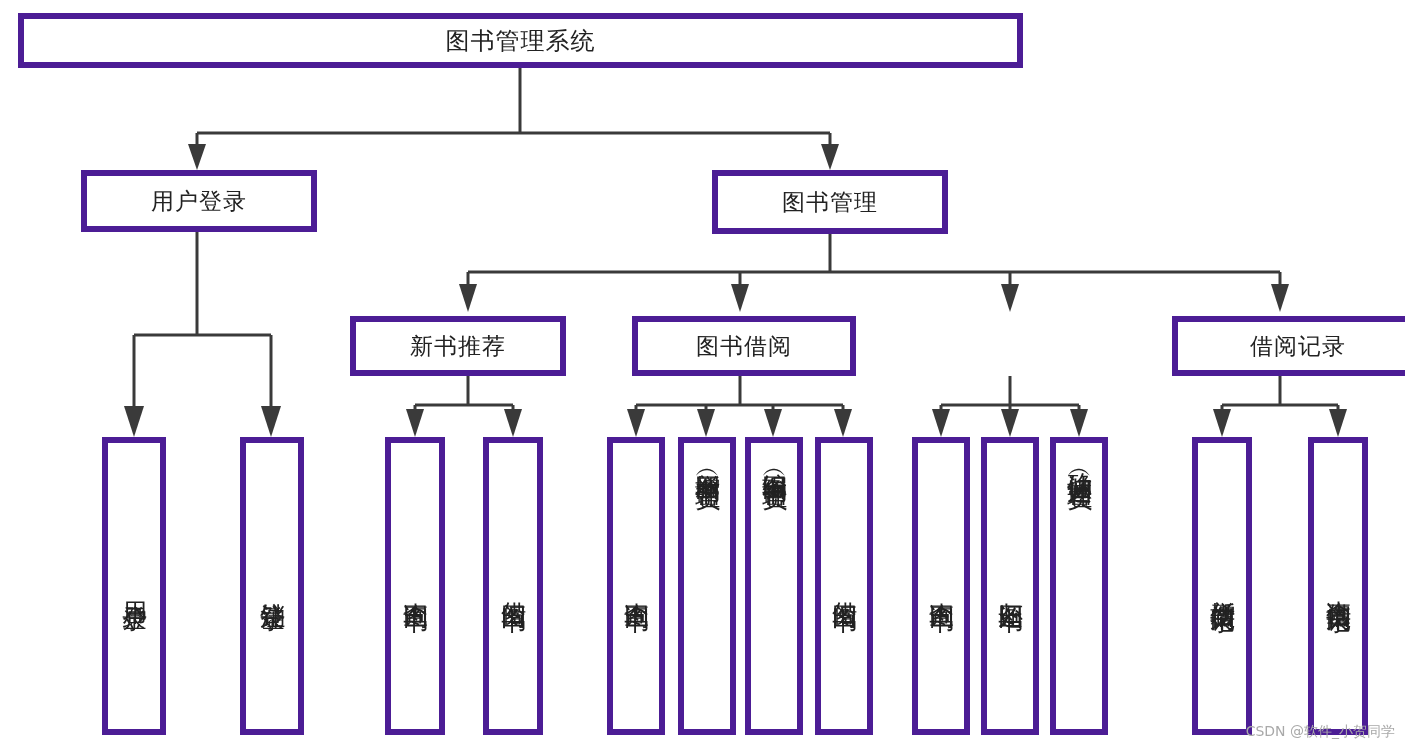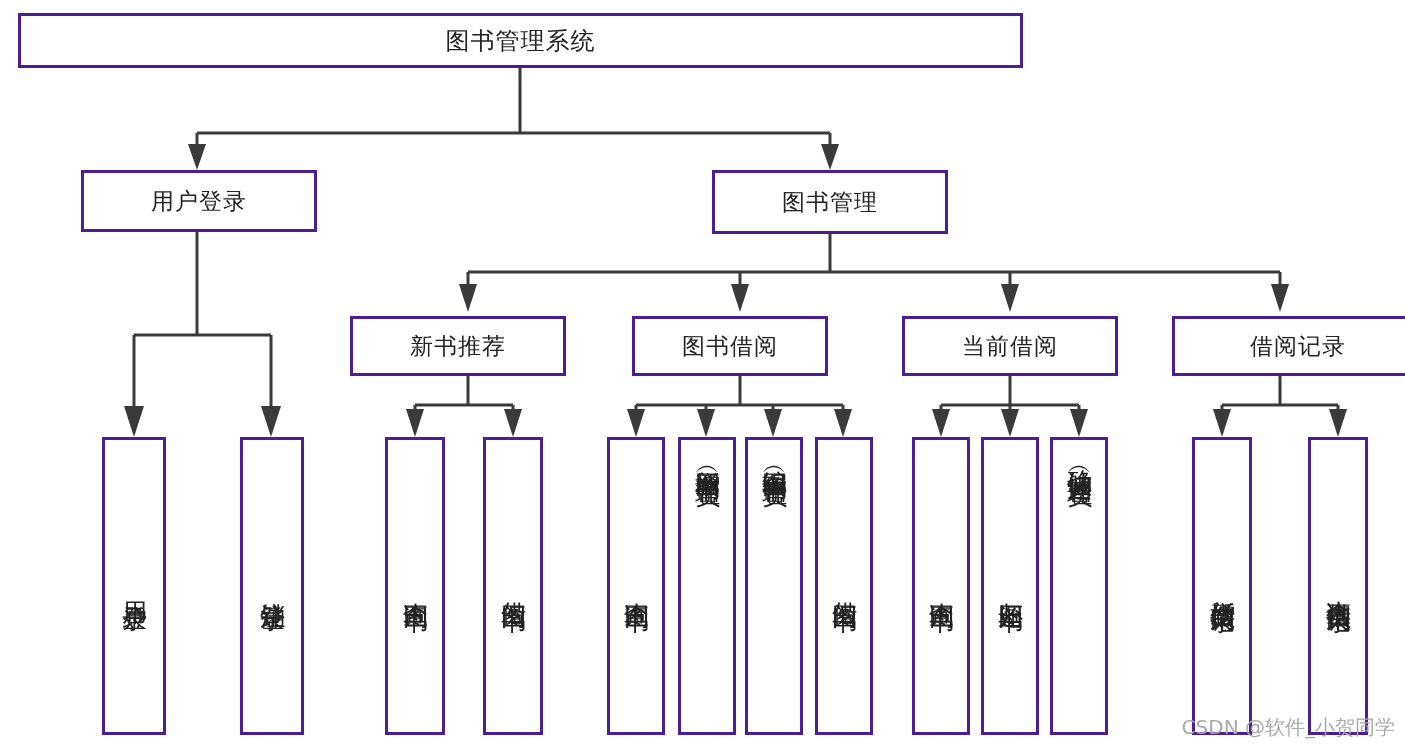--- a/index.html
+++ b/index.html
@@ -13,21 +13,21 @@
   #canvas {
     position: relative;
     width: 1405px;
     height: 747px;
     background: #ffffff;
     overflow: hidden;
   }
   .node {
     position: absolute;
     box-sizing: border-box;
-    border: 3px solid #4c1d95;
+    border: 6px solid #4c1d95;
     background: #ffffff;
     display: flex;
     align-items: center;
     justify-content: center;
     color: #222222;
   }
   .node.horiz {
     font-size: 23px;
     letter-spacing: 1px;
   }
@@ -65,21 +65,21 @@
     stroke-width: 3;
     fill: none;
   }
   .arrowhead {
     fill: #3a3a3a;
   }
   .watermark {
     position: absolute;
     right: 10px;
     bottom: 6px;
-    font-size: 20px;
+    font-size: 14px;
     color: #a9a9a9;
     white-space: nowrap;
     font-family: "DejaVu Sans", "Liberation Sans", sans-serif;
   }
 </style>
 </head>
 <body>
 
 <div id="canvas">
 
@@ -156,25 +156,22 @@
   <div class="node horiz" style="left:81px; top:170px; width:236px; height:62px;">
     <span>用户登录</span>
   </div>
   <div class="node horiz" style="left:712px; top:170px; width:236px; height:64px;">
     <span>图书管理</span>
   </div>
 
   <div class="node horiz" style="left:350px; top:316px; width:216px; height:60px;">
     <span>新书推荐</span>
   </div>
-  <div class="node horiz" style="left:632px; top:316px; width:196px; height:60px;">
+  <div class="node horiz" style="left:632px; top:316px; width:224px; height:60px;">
     <span>图书借阅</span>
-  </div>
-  <div class="node horiz" style="left:902px; top:316px; width:216px; height:60px;">
-    <span>当前借阅</span>
   </div>
   <div class="node horiz" style="left:1172px; top:316px; width:252px; height:60px;text-align:right;">
     <span>借阅记录</span>
   </div>
 
   <div class="node vert centered" style="left:102px; top:437px; width:64px; height:298px;">
     <span class="vtext">用户登录</span>
   </div>
   <div class="node vert centered" style="left:240px; top:437px; width:64px; height:298px;">
     <span class="vtext">注销登录</span>

